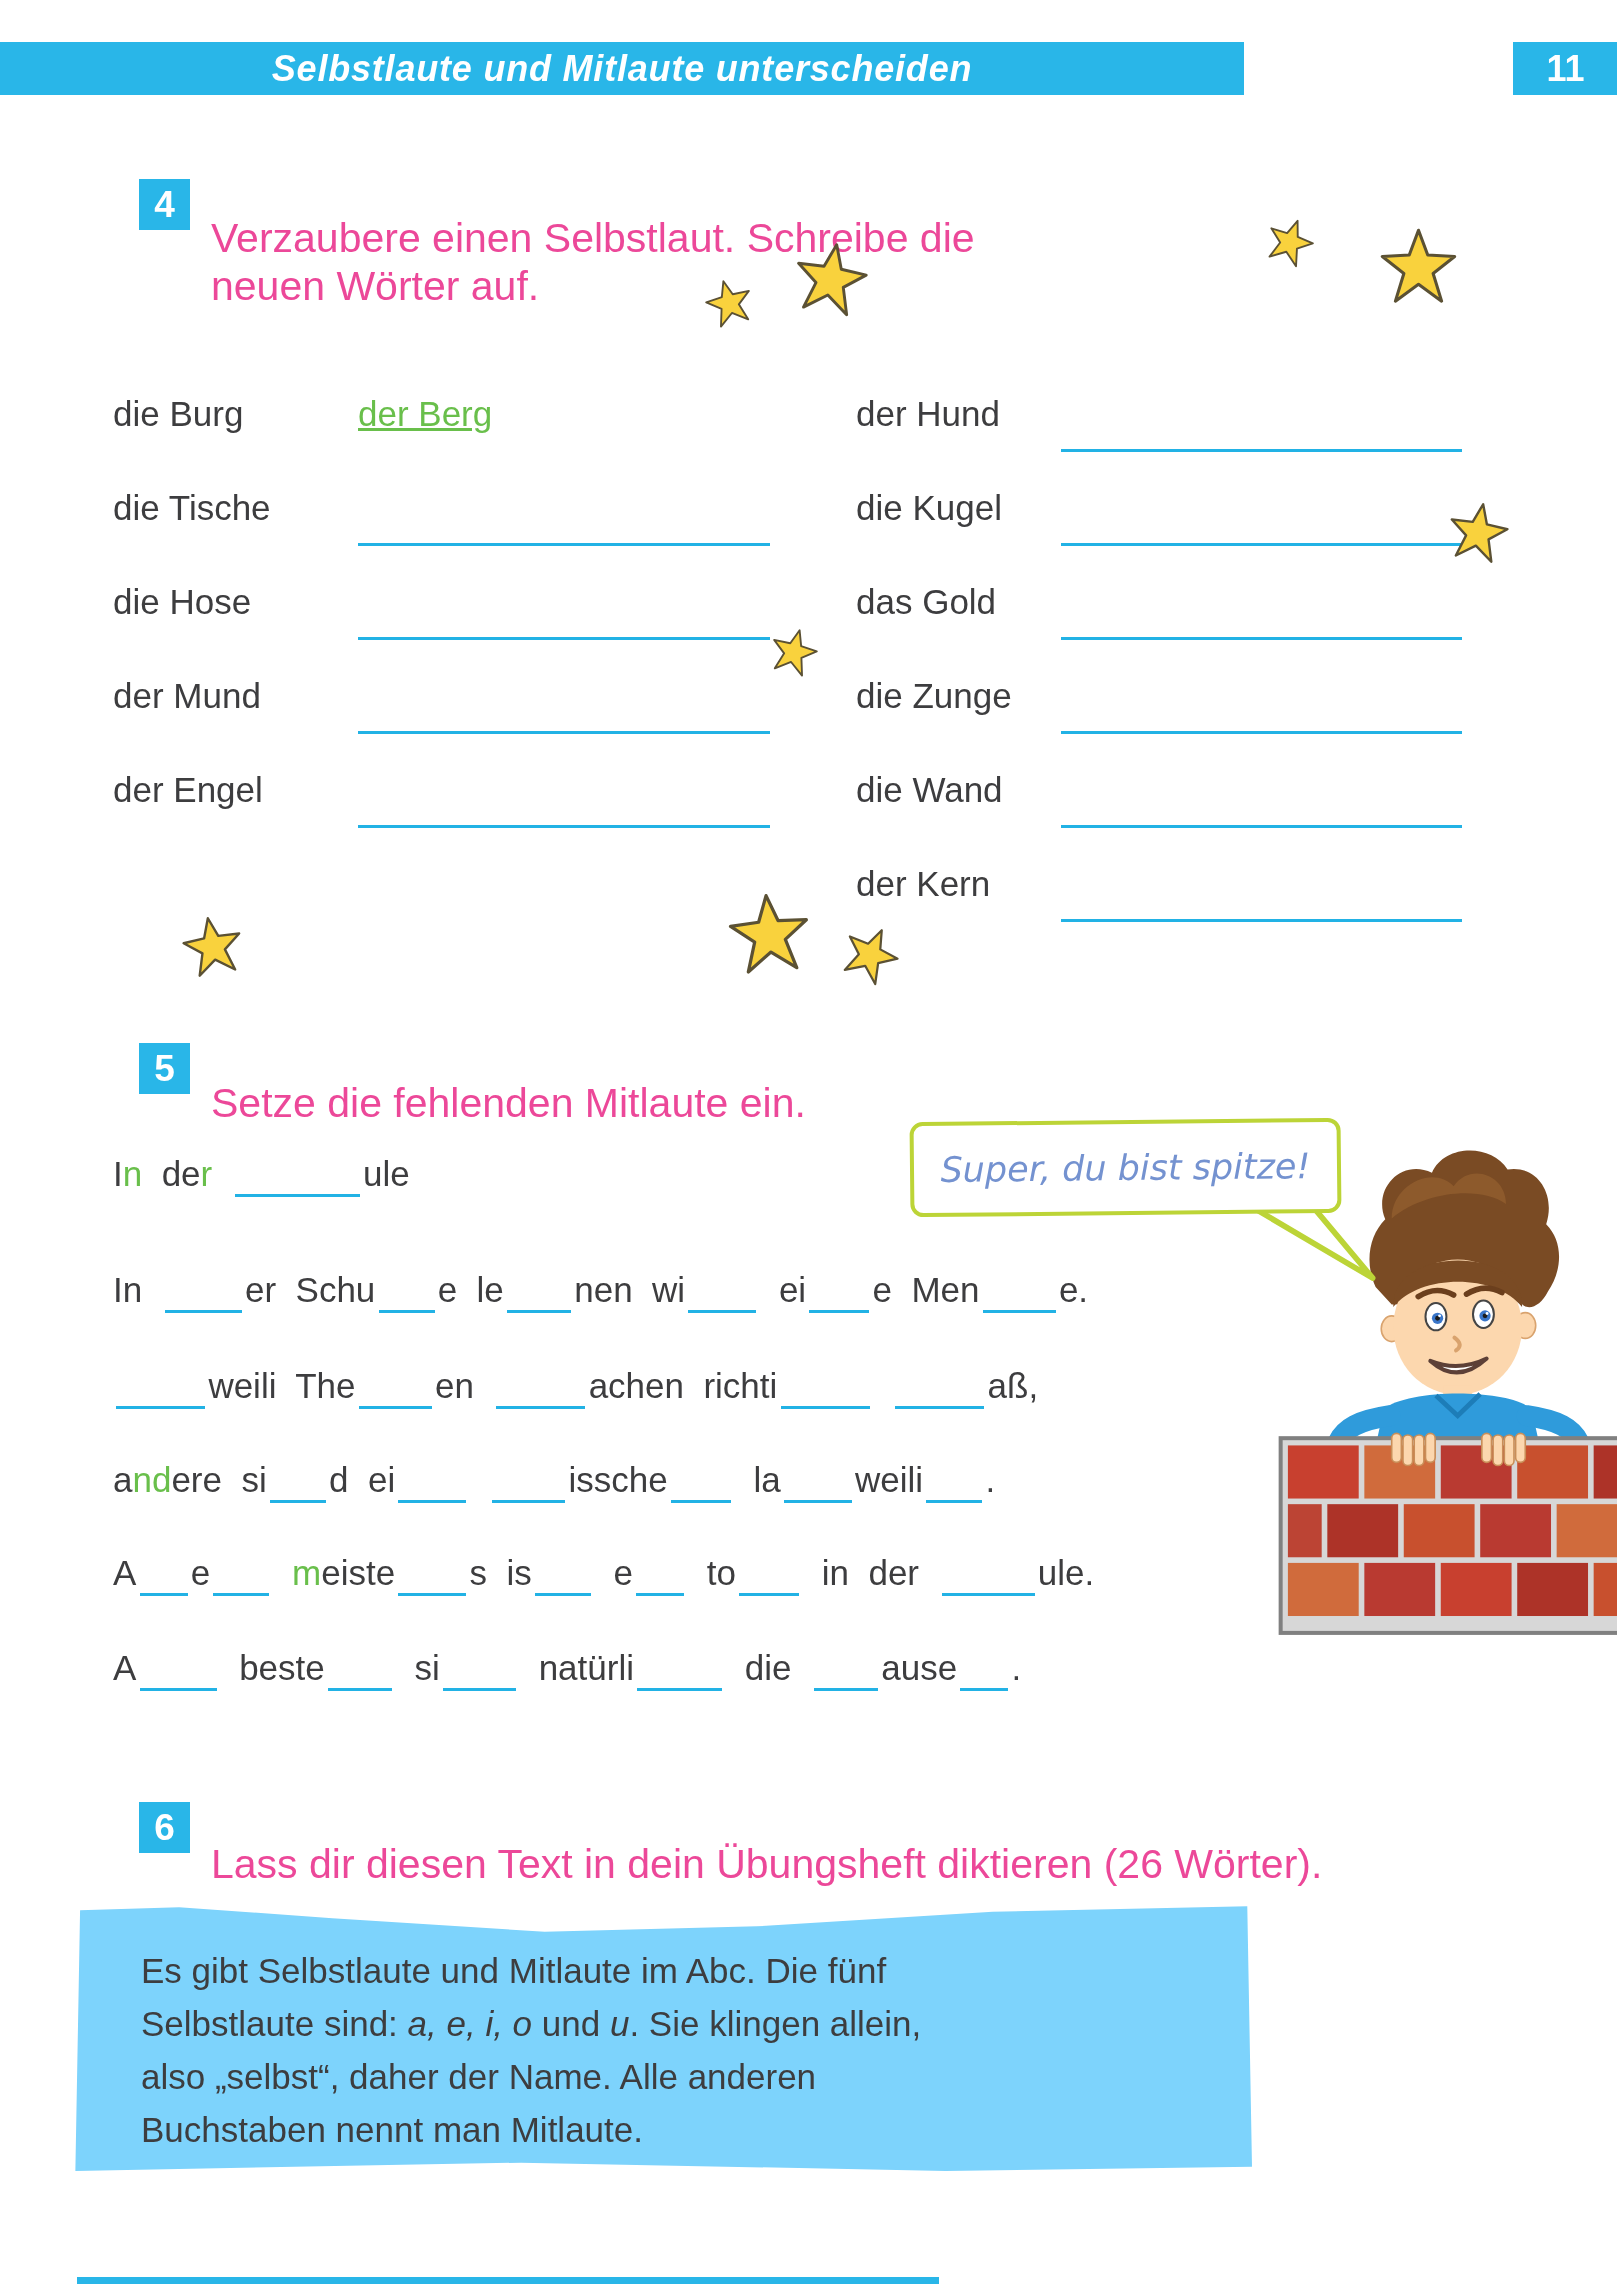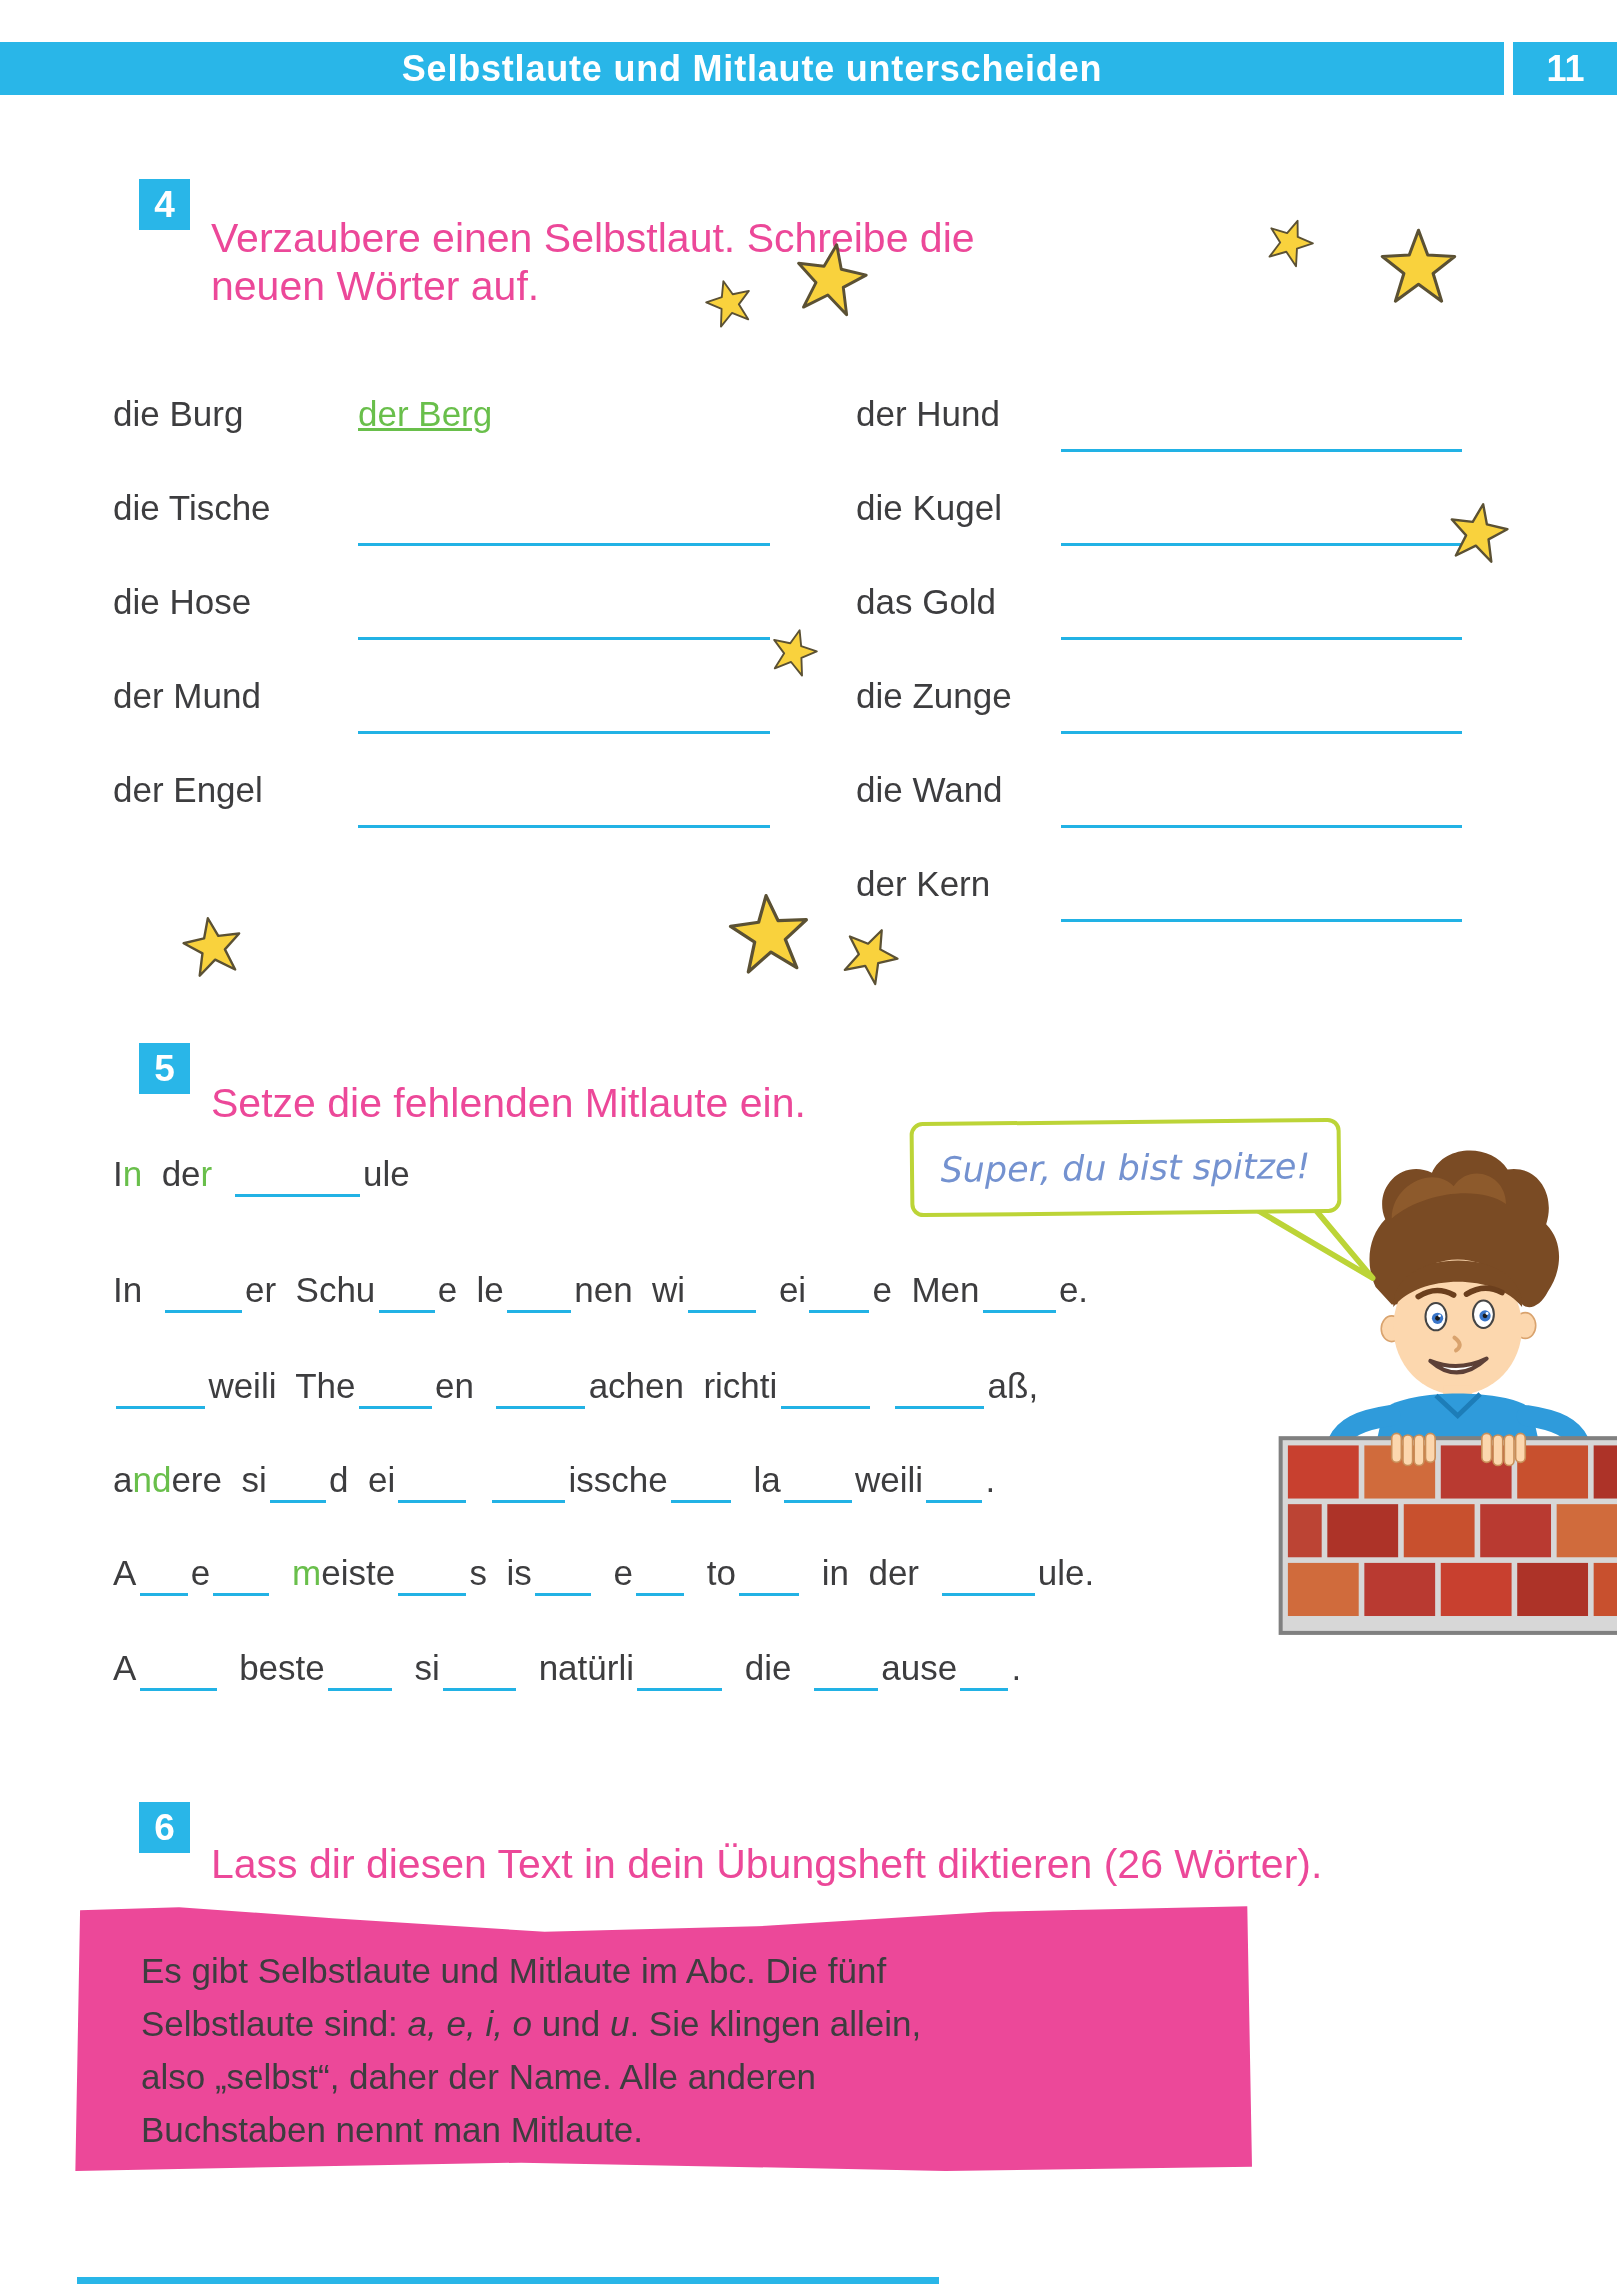--- a/index.html
+++ b/index.html
@@ -2,22 +2,22 @@
 <html style="font-size:13px"><head>
 <meta charset="utf-8">
 <style>
   * { margin:0; padding:0; box-sizing:border-box; }
   html,body { background:#ffffff; }
   .page {
     position:relative; width:1618px; height:2284px; background:#fff;
     font-family:"Liberation Sans", sans-serif; color:#3d3d3f; overflow:hidden;
   }
   
-  .header-bar { position:absolute; left:0; top:42px; width:1504px; height:53px;
-    background:#29b6e8; display:flex; align-items:center; justify-content:center; }
+  .header-bar { position:absolute; left:0; top:42px; width:1244px; height:53px;
+    background:#29b6e8; display:flex; align-items:center; justify-content:center;font-style:italic; }
   .header-title { color:#fff; font-weight:bold; font-size:36px; letter-spacing:0.8px; }
   .page-num { position:absolute; left:1513px; top:42px; width:105px; height:53px;
     background:#29b6e8; color:#fff; font-weight:bold; font-size:36px;
     display:flex; align-items:center; justify-content:center; }
   
   .badge { position:absolute; width:51px; height:51px; background:#29b6e8; color:#fff;
     font-size:37px; font-weight:bold; display:flex; align-items:center; justify-content:center; }
   .instr { position:absolute; font-size:41px; line-height:48px; color:#ec4899;margin-top:32px; }
   
   .wordcol { position:absolute; }
@@ -33,21 +33,21 @@
   
   .bubble { position:absolute; left:910px; top:1120px; width:431px; height:95px;
     border:4.8px solid #bcd437; border-radius:13px; background:#fff; transform:rotate(-0.6deg);
     display:flex; align-items:center; justify-content:center; z-index:3; }
   .bubble-text { color:#7492d0; font-size:35px; font-style:italic; font-family:"DejaVu Sans",sans-serif; }
   .bubble-tail { position:absolute; left:1247px; top:1207px; z-index:2; }
   
   .boy-wrap { position:absolute; left:1271px; top:1142px; width:346px; height:495px; z-index:1; }
   
   .infobox { position:absolute; left:73px; top:1905px; width:1179px; height:267px;
-    background:#ec4899;
+    background:#7dd3fc;
     clip-path:polygon(0.6% 2%, 9% 0.8%, 22% 5%, 40% 10%, 58% 8%, 78% 2.5%, 99.6% 0.5%, 100% 98%, 74% 99.6%, 38% 96.5%, 0.2% 99.6%);
     padding:39px 0 0 68px; }
   .infobox-line { font-size:35px; line-height:53px; color:#3d3d3f; }
   .infobox-line .ital { font-style:italic; }
   
   .star { position:absolute; }
   
   .footer-bar { position:absolute; left:77px; top:2277px; width:862px; height:7.3px; background:#29b6e8; }
 </style>
 </head>

